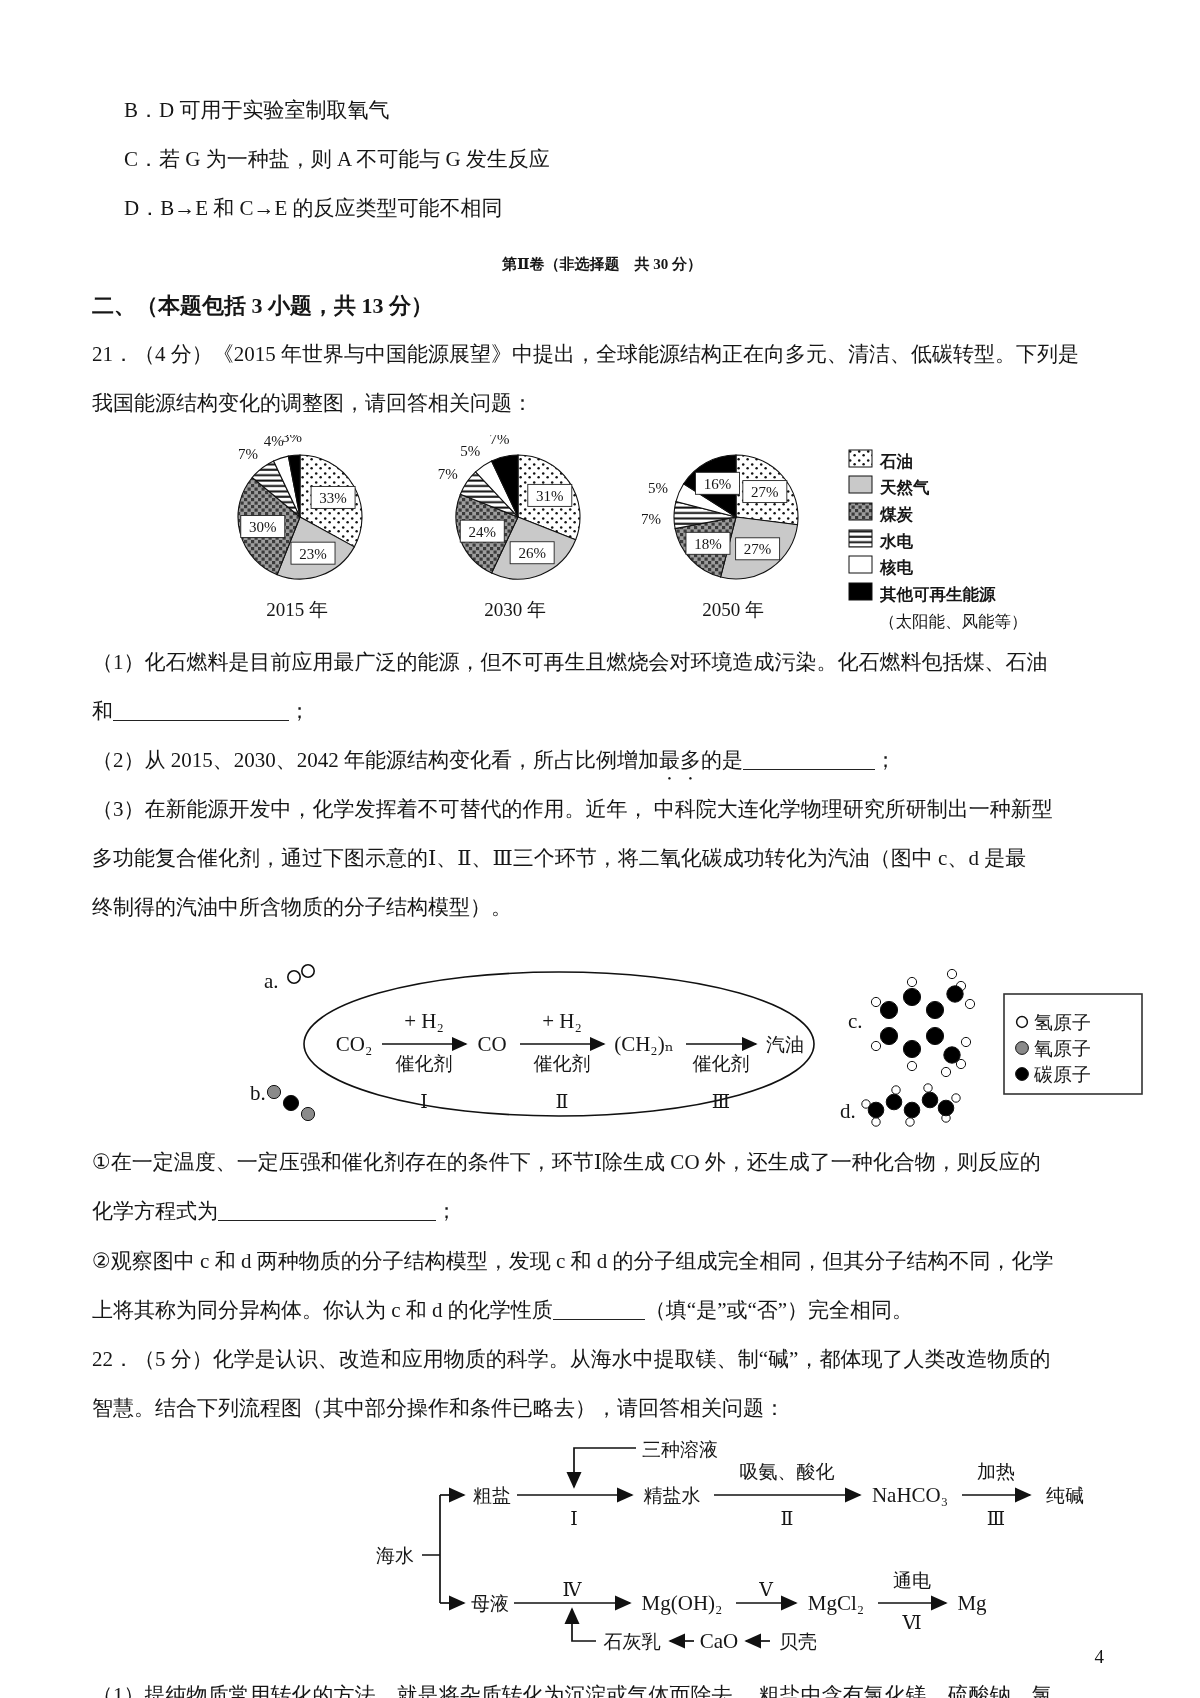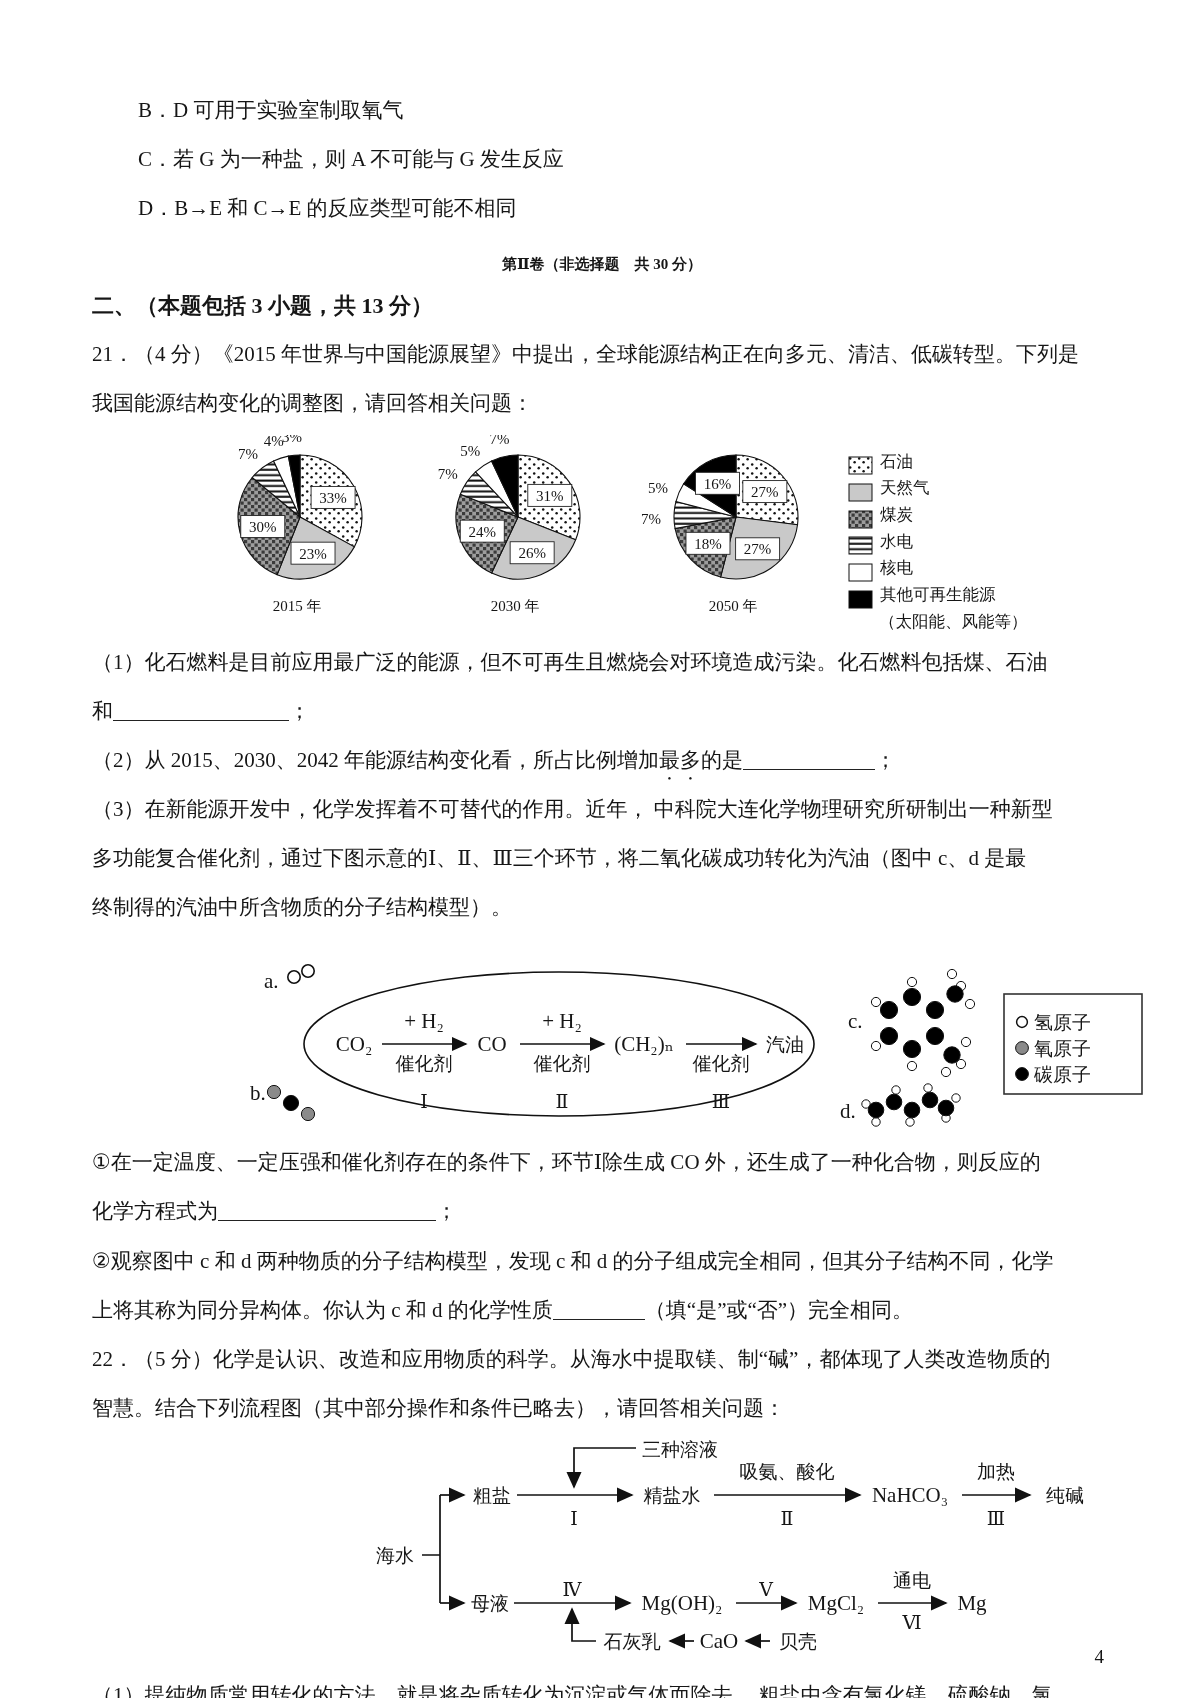--- a/index.html
+++ b/index.html
@@ -2,33 +2,33 @@
 <html><head>
 <meta charset="utf-8">
 <style>
   html,body{margin:0;padding:0;}
   body{
     width:1200px;height:1698px;background:#ffffff;position:relative;overflow:hidden;
     font-family:"Liberation Serif","DejaVu Serif","DejaVu Sans",serif;color:#161616;
   }
   .content{padding:86px 88px 0 92px;font-size:21px;}
   .line{line-height:2.34;white-space:nowrap;}
-  .options{margin-left:46px;}
+  .options{margin-left:32px;}
   .part-title{text-align:center;font-weight:bold;font-size:15px;line-height:2.3;}
   .sec-title{font-weight:bold;font-size:22px;line-height:2.2;}
   .blank{display:inline-block;border-bottom:1.7px solid #222;height:0.95em;vertical-align:-3px;}
   .emph{-webkit-text-emphasis:filled dot #161616;text-emphasis:filled dot #161616;
         -webkit-text-emphasis-position:under left;text-emphasis-position:under left;}
   
   .pie-figure{display:flex;align-items:flex-start;margin:6px 0 2px 96px;}
   .pie-cell{text-align:center;}
   .pie-cell svg{display:block;}
-  .pie-year{font-size:15px;margin-top:-4px;}
+  .pie-year{font-size:19px;margin-top:-4px;}
   .pie-legend{margin-left:6px;margin-top:14px;font-size:16.5px;line-height:1.62;}
-  .leg-row{display:flex;align-items:flex-end;white-space:nowrap;}
+  .leg-row{display:flex;align-items:flex-start;white-space:nowrap;font-weight:bold;}
   .leg-row svg{margin-right:7px;flex:none;}
   .leg-note{padding-left:31px;}
   svg text{fill:#161616;}
   .svg-cjk{font-size:19px;}
   .svg-chem{font-size:21px;}
   .svg-step{font-size:19px;}
   .fig-wrap{margin:4px 0 0 112px;}
   .flow-wrap{margin:2px 0 0 248px;}
   .pagenum{position:absolute;right:96px;bottom:30px;font-size:19px;}
 </style>

